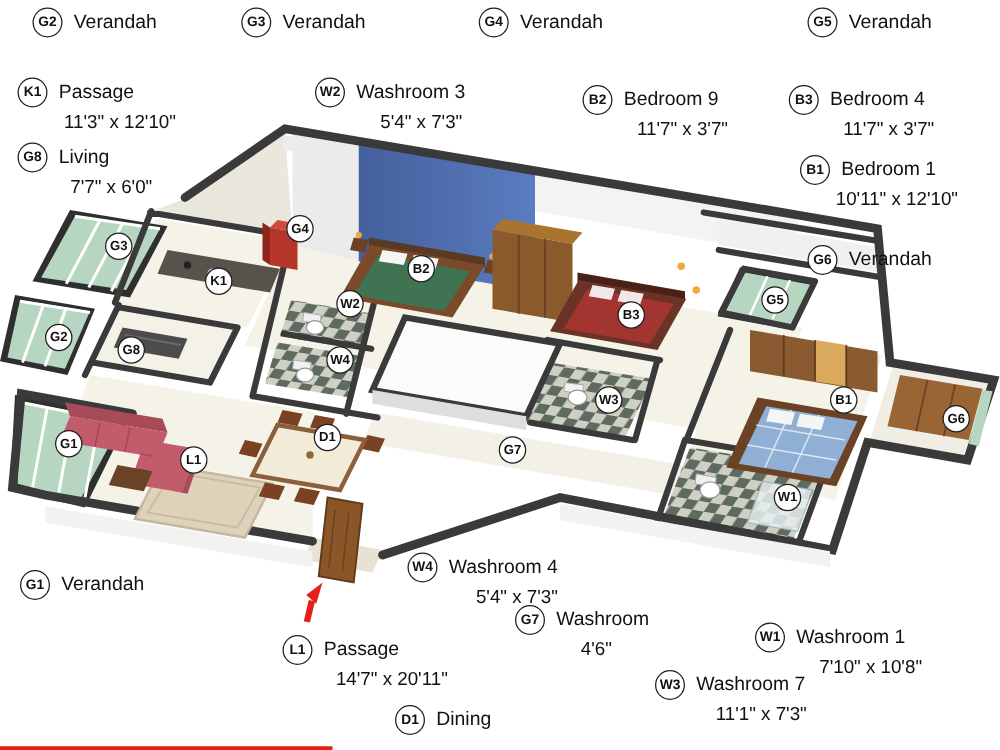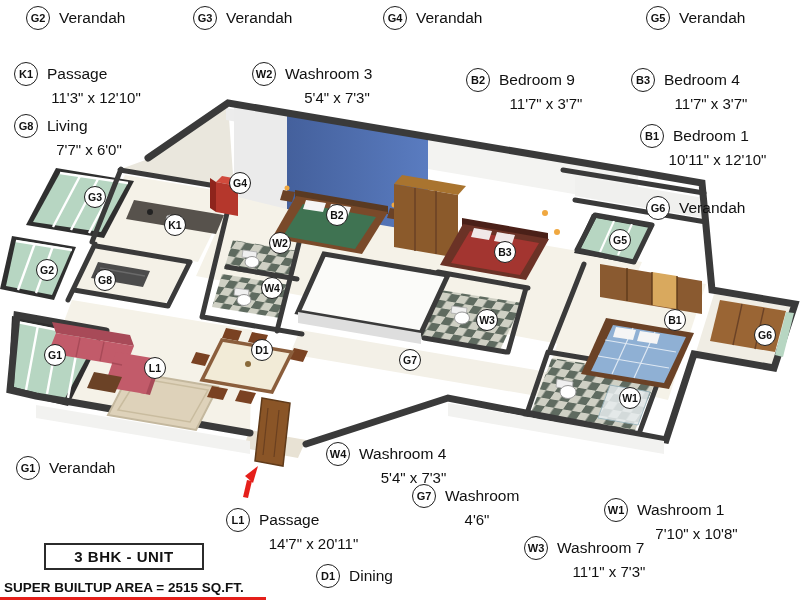--- a/index.html
+++ b/index.html
@@ -328,19 +328,15 @@
     <div class="dims">7'10" x 10'8"</div>
   </div>
   <div class="label2" style="left:524px;top:536px;width:170px">
     <div class="row">
       <span class="code">W3</span>
       <span class="name">Washroom 7</span>
     </div>
     <div class="dims">11'1" x 7'3"</div>
   </div>
 
-  <div class="title-box">
-    <span>3 BHK - UNIT</span>
-  </div>
-  <div class="footer">SUPER BUILTUP AREA = 2515 SQ.FT.</div>
   <div class="footer-rule"></div>
 
 </div>
 
 </body></html>

